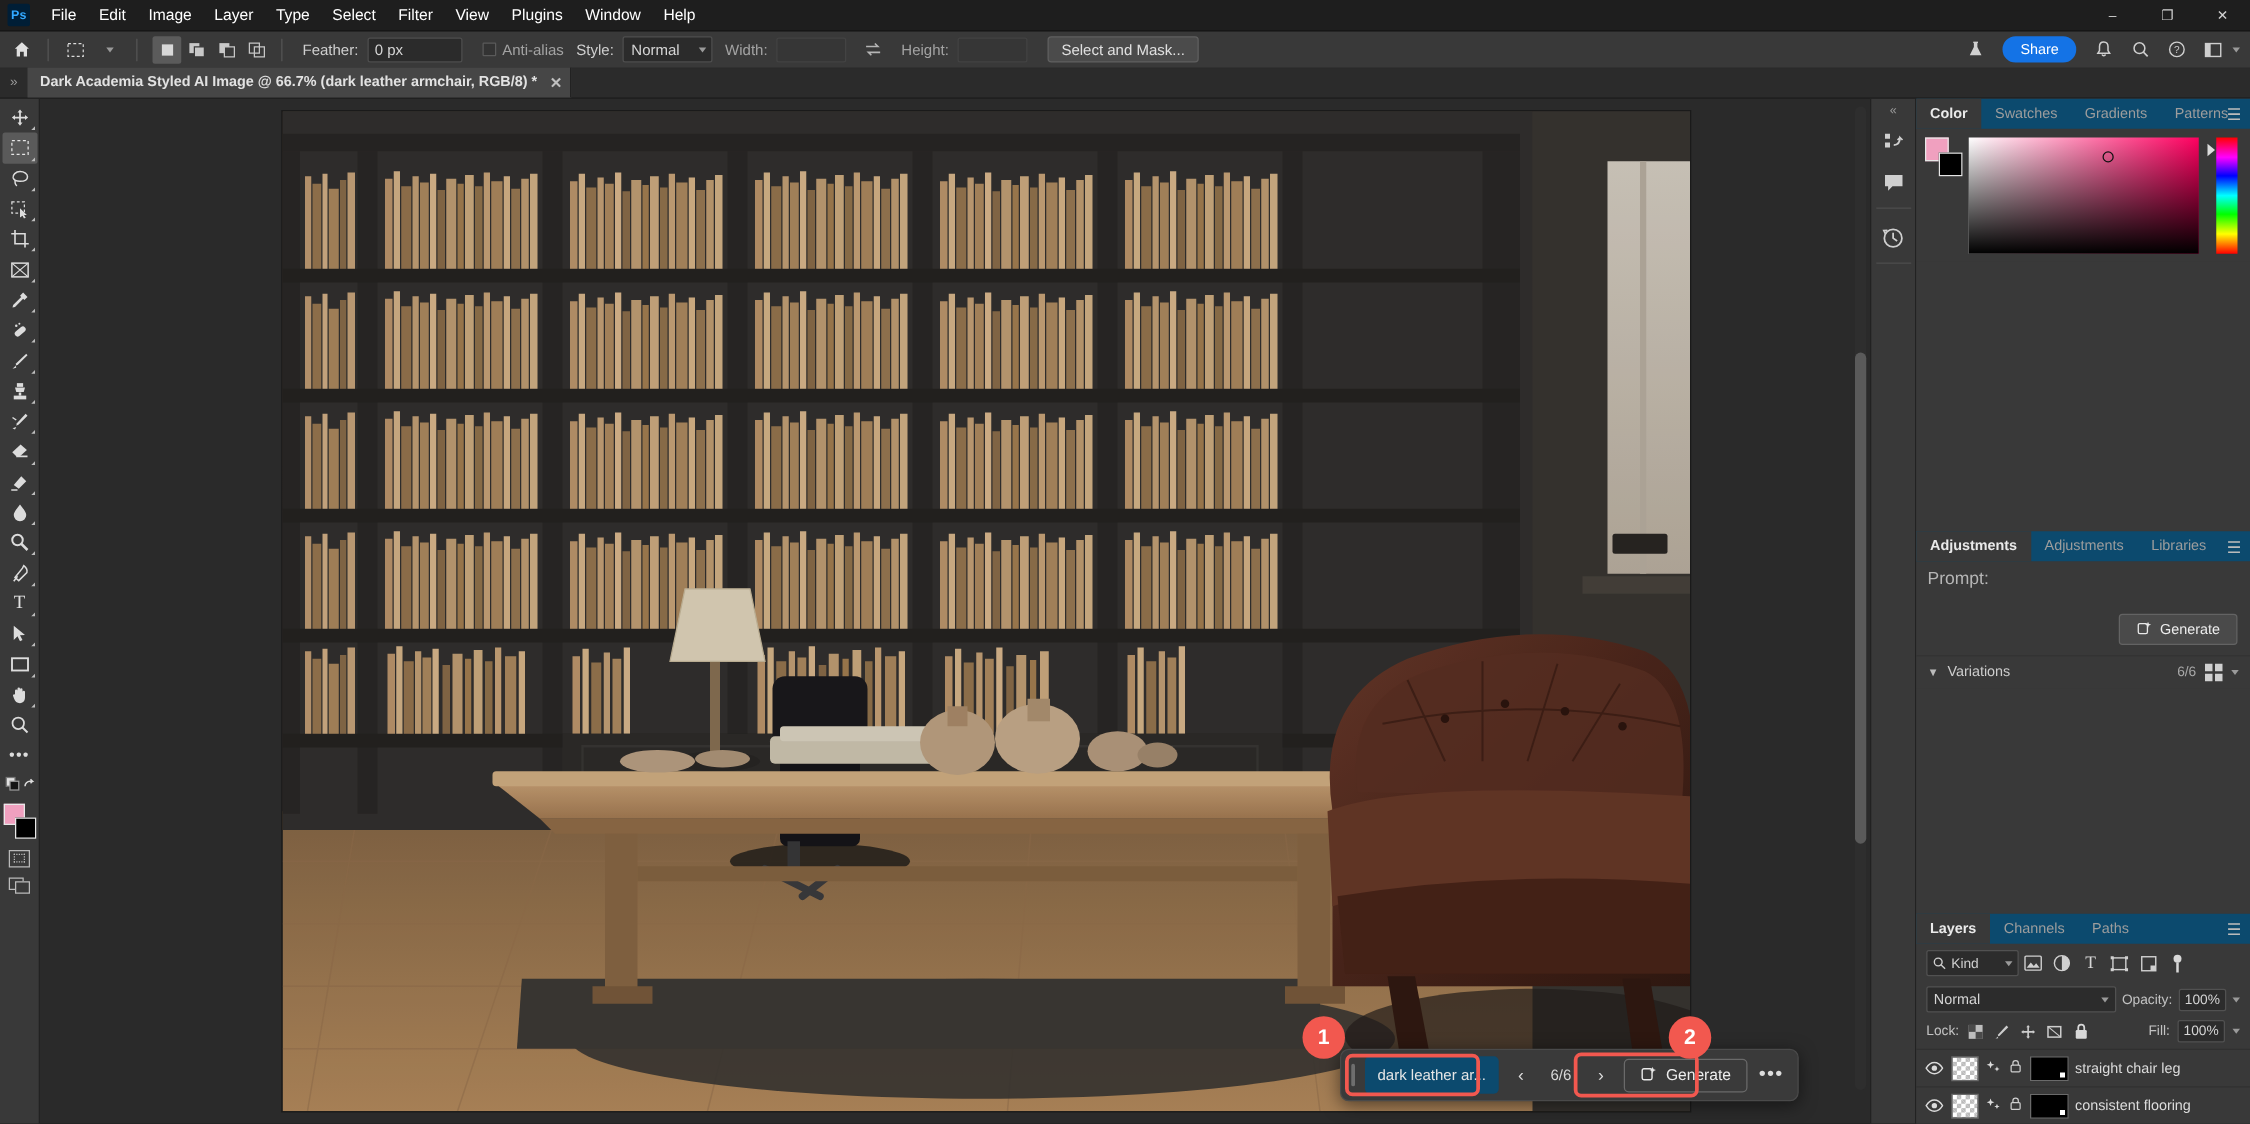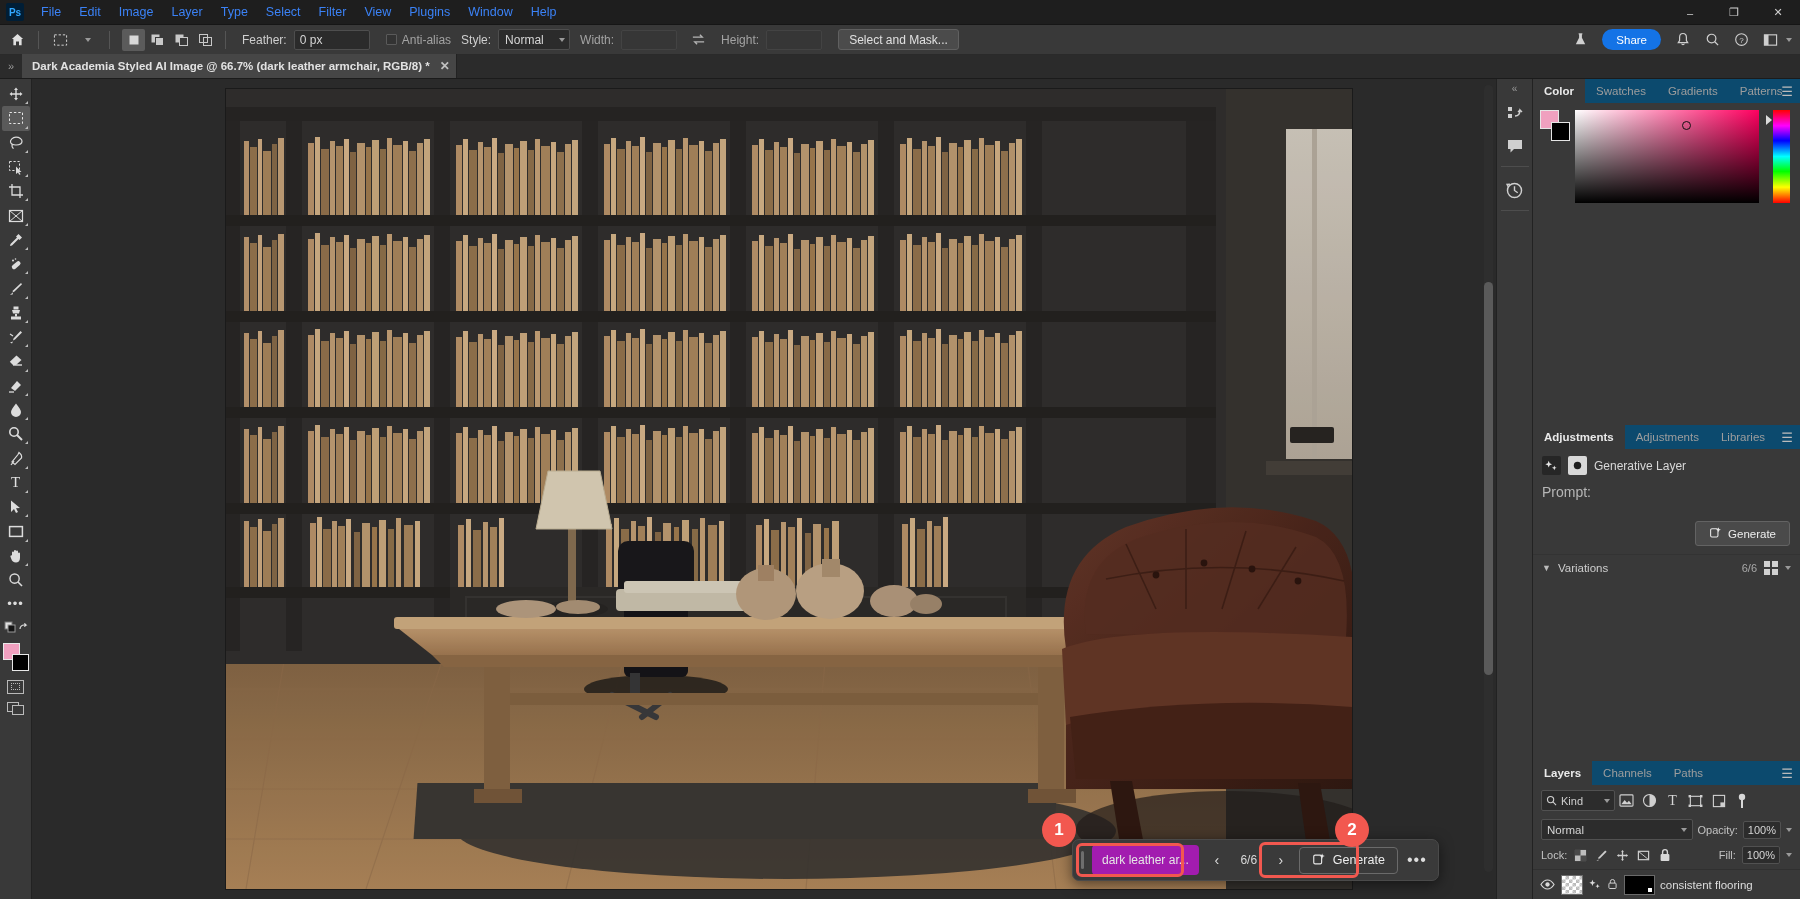--- a/index.html
+++ b/index.html
@@ -9,21 +9,21 @@
     background:#1e1e1e; color:#d6d6d6; font-size:12.5px;
     -webkit-font-smoothing:antialiased;
   }
   .app{ position:relative; width:1800px; height:899px; display:flex; flex-direction:column; }
 
   
   .menubar{ height:25px; background:#1e1e1e; display:flex; align-items:center; flex:0 0 25px;
             border-bottom:1px solid #161616; position:relative; }
   .ps-logo{ width:18px;height:18px;margin:0 8px 0 6px;background:#001e36;border-radius:2px;
             color:#31a8ff;font-size:10px;font-weight:bold;display:flex;align-items:center;justify-content:center;}
-  .menu-item{ padding:3px 9px; font-size:12.5px; color:#3b82f6; cursor:default; }
+  .menu-item{ padding:3px 9px; font-size:12.5px; color:#ffffff; cursor:default; }
   .win-ctrl{ position:absolute; right:0; top:0; height:25px; display:flex; }
   .win-btn{ width:44px;height:25px;display:flex;align-items:center;justify-content:center;color:#d0d0d0;font-size:11px;}
 
   
   .optbar{ height:30px;background:#393939;display:flex;align-items:center;flex:0 0 30px;
            border-bottom:1px solid #2a2a2a; padding-left:4px; gap:2px;text-align:right;}
   .opt-ico{ width:26px;height:24px;display:flex;align-items:center;justify-content:center;color:#cfcfcf;}
   .opt-sep{ width:1px;height:18px;background:#555;margin:0 6px; }
   .marq-group{ display:flex;align-items:center;gap:1px;margin-left:4px; }
   .marq-btn{ width:23px;height:22px;display:flex;align-items:center;justify-content:center;border-radius:2px;}
@@ -75,21 +75,21 @@
   .artboard{ position:absolute;left:194px;top:10px;width:1126px;height:800px;
              box-shadow:0 0 0 1px #1a1a1a; overflow:hidden; background:#2a241f; }
   .vscroll{ position:absolute;right:3px;top:6px;width:9px;height:96%;background:#2e2e2e;border-radius:5px;}
   .vthumb{ position:absolute;left:0;top:25%;width:9px;height:50%;background:#5a5a5a;border-radius:5px;}
 
   
   .ctxbar{ position:absolute;left:1040px;bottom:18px;height:42px;background:#3a3a3a;
            border:1px solid #4a4a4a;border-radius:7px;display:flex;align-items:center;
            padding:0 8px;gap:6px;box-shadow:0 3px 14px rgba(0,0,0,.5);z-index:20;}
   .ctx-grip{ width:3px;height:18px;background:#6e6e6e;border-radius:2px;margin-right:2px;}
-  .ctx-prompt{ height:30px;background:#a21caf;border-radius:4px;display:flex;align-items:center;
+  .ctx-prompt{ height:30px;background:#0c4a6e;border-radius:4px;display:flex;align-items:center;
                padding:0 10px;font-size:12px;color:#e6e6e6;white-space:nowrap;}
   .ctx-arrow{ width:24px;height:26px;display:flex;align-items:center;justify-content:center;color:#ddd;font-size:14px;}
   .ctx-count{ font-size:12px;color:#d8d8d8;min-width:28px;text-align:center;}
   .ctx-gen{ height:27px;background:#3a3a3a;border:1px solid #6a6a6a;border-radius:4px;
             display:flex;align-items:center;gap:7px;padding:0 12px;font-size:12.5px;color:#ededed;}
   .ctx-more{ width:26px;height:26px;display:flex;align-items:center;justify-content:center;
              color:#ddd;font-size:16px;letter-spacing:1px;}
   .hl-box{ position:absolute;border:3px solid #f2584f;border-radius:6px;z-index:25;pointer-events:none;}
   .badge{ position:absolute;width:34px;height:34px;border-radius:50%;background:#f2584f;color:#fff;
           font-size:17px;font-weight:bold;display:flex;align-items:center;justify-content:center;z-index:30;}
@@ -840,34 +840,20 @@
 
       <div class="psep" style="height:216px;background:#393939;"></div>
 
       <div class="psection">
         <div class="ptabs">
           <div class="ptab active">Adjustments</div>
           <div class="ptab">Adjustments</div>
           <div class="ptab">Libraries</div>
           <div class="pmenu">☰</div>
         </div>
-        <div class="prop-row">
-          <span class="prop-ico">
-            <svg width="13" height="13" viewBox="0 0 14 14">
-                <path d="M4 2 L5 4.6 L7.6 5.6 L5 6.6 L4 9.2 L3 6.6 L0.4 5.6 L3 4.6 Z" fill="#e6e6e6"></path>
-                <path d="M10 7 L10.7 8.8 L12.5 9.5 L10.7 10.2 L10 12 L9.3 10.2 L7.5 9.5 L9.3 8.8 Z" fill="#e6e6e6"></path>
-              </svg>
-          </span>
-          <span class="prop-ico light">
-            <svg width="13" height="13" viewBox="0 0 14 14">
-                <circle cx="7" cy="7" r="4" fill="#1e1e1e"></circle>
-              </svg>
-          </span>
-          <span class="prop-title">Generative Layer</span>
-        </div>
         <div class="prop-label">Prompt:</div>
         <div class="gen-row">
           <div class="gen-btn">
             <span>
               <svg width="13" height="13" viewBox="0 0 16 16">
                   <rect x="2" y="3.5" width="9" height="10" rx="1.6" fill="none" stroke="#e8e8e8" stroke-width="1.3"></rect>
                   <path d="M11.6 1.6 L12.4 3.8 L14.6 4.6 L12.4 5.4 L11.6 7.6 L10.8 5.4 L8.6 4.6 L10.8 3.8 Z" fill="#e8e8e8"></path>
                 </svg>
             </span>
             <span>Generate</span>
@@ -1006,19 +992,42 @@
                 <path d="M10 7 L10.7 8.8 L12.5 9.5 L10.7 10.2 L10 12 L9.3 10.2 L7.5 9.5 L9.3 8.8 Z" fill="#dcdcdc"></path>
               </svg>
           </span>
           <span class="mini-glyph">
             <svg width="9" height="12" viewBox="0 0 10 12">
                 <rect x="1" y="5" width="8" height="6" rx="1" fill="none" stroke="#cfcfcf" stroke-width="1.1"></rect>
                 <path d="M2.6 5 V3.4 a2.4 2.4 0 0 1 4.8 0 V5" fill="none" stroke="#cfcfcf" stroke-width="1.1"></path>
               </svg>
           </span>
           <span class="thumb-mask"></span>
+          <span class="layer-name">straight chair leg</span>
+        </div>
+        <div class="layer-item">
+          <span class="eye">
+            <svg width="15" height="11" viewBox="0 0 16 11">
+                <path d="M8 0.7 C12 0.7 15 5.5 15 5.5 C15 5.5 12 10.3 8 10.3 C4 10.3 1 5.5 1 5.5 C1 5.5 4 0.7 8 0.7 Z" fill="none" stroke="#dadada" stroke-width="1.2"></path>
+                <circle cx="8" cy="5.5" r="2.3" fill="#dadada"></circle>
+              </svg>
+          </span>
+          <span class="thumb-chk"></span>
+          <span class="mini-glyph">
+            <svg width="12" height="12" viewBox="0 0 14 14">
+                <path d="M4 2 L5 4.6 L7.6 5.6 L5 6.6 L4 9.2 L3 6.6 L0.4 5.6 L3 4.6 Z" fill="#dcdcdc"></path>
+                <path d="M10 7 L10.7 8.8 L12.5 9.5 L10.7 10.2 L10 12 L9.3 10.2 L7.5 9.5 L9.3 8.8 Z" fill="#dcdcdc"></path>
+              </svg>
+          </span>
+          <span class="mini-glyph">
+            <svg width="9" height="12" viewBox="0 0 10 12">
+                <rect x="1" y="5" width="8" height="6" rx="1" fill="none" stroke="#cfcfcf" stroke-width="1.1"></rect>
+                <path d="M2.6 5 V3.4 a2.4 2.4 0 0 1 4.8 0 V5" fill="none" stroke="#cfcfcf" stroke-width="1.1"></path>
+              </svg>
+          </span>
+          <span class="thumb-mask"></span>
           <span class="layer-name">consistent flooring</span>
         </div>
 
       </div>
     </div>
   </div>
 </div>
 
 </body></html>

